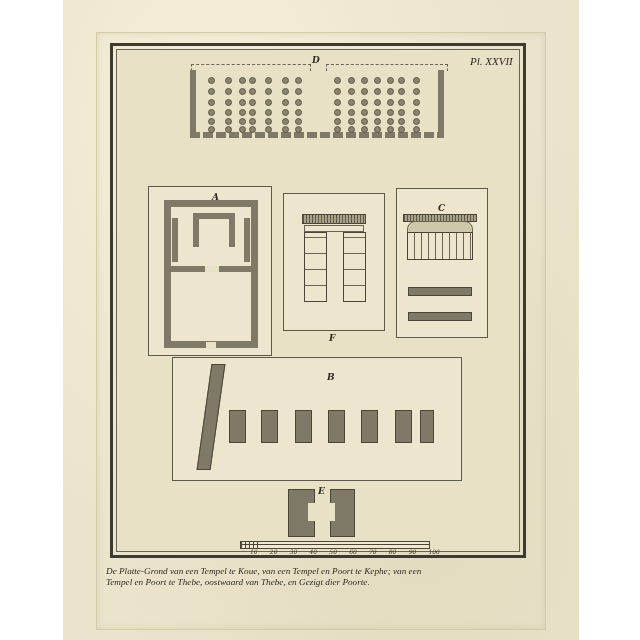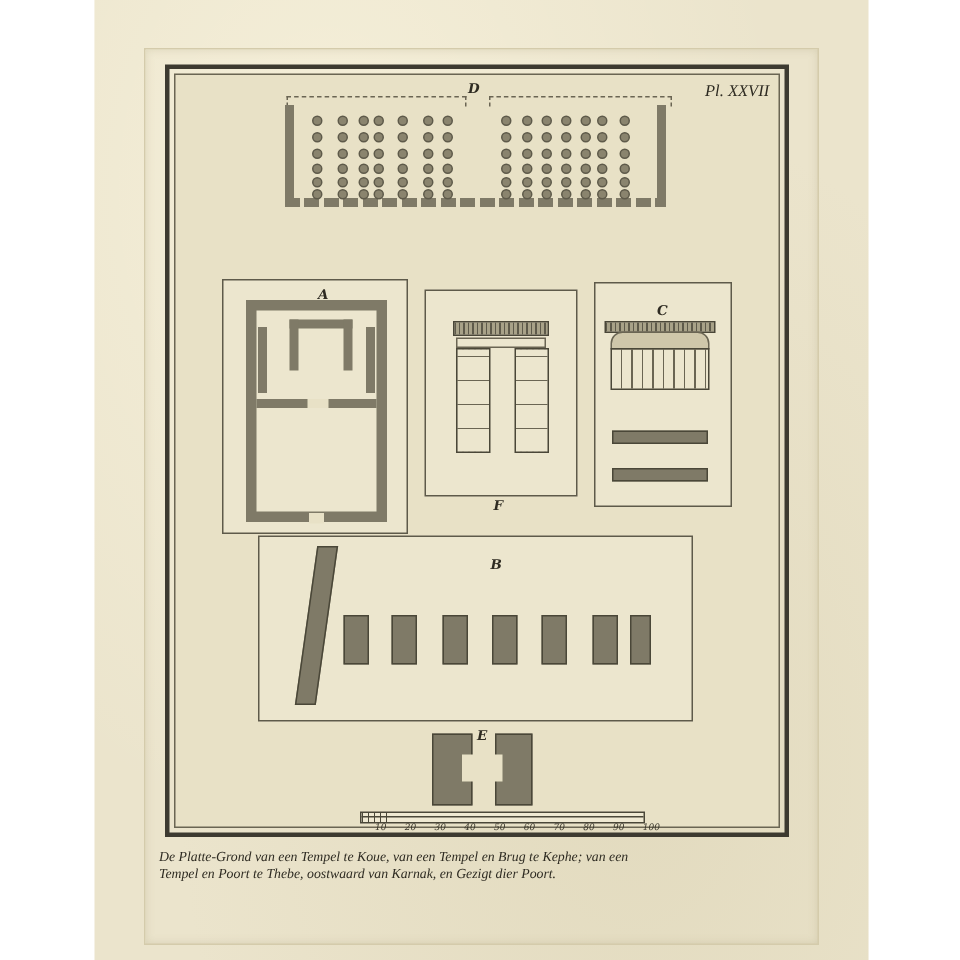--- a/index.html
+++ b/index.html
@@ -189,15 +189,15 @@
   <span>40</span>
   <span>50</span>
   <span>60</span>
   <span>70</span>
   <span>80</span>
   <span>90</span>
   <span>100</span>
 </div>
 
 <div class="caption">
-  <div>De Platte-Grond van een Tempel te Koue, van een Tempel en Brug te Kephe; van een</div>
-  <div>Tempel en Poort te Thebe, oostwaard van Karnak, en Gezigt dier Poort.</div>
+  <div>De Platte-Grond van een Tempel te Koue, van een Tempel en Poort te Kephe; van een</div>
+  <div>Tempel en Poort te Thebe, oostwaard van Thebe, en Gezigt dier Poorte.</div>
 </div>
 
 </body></html>

